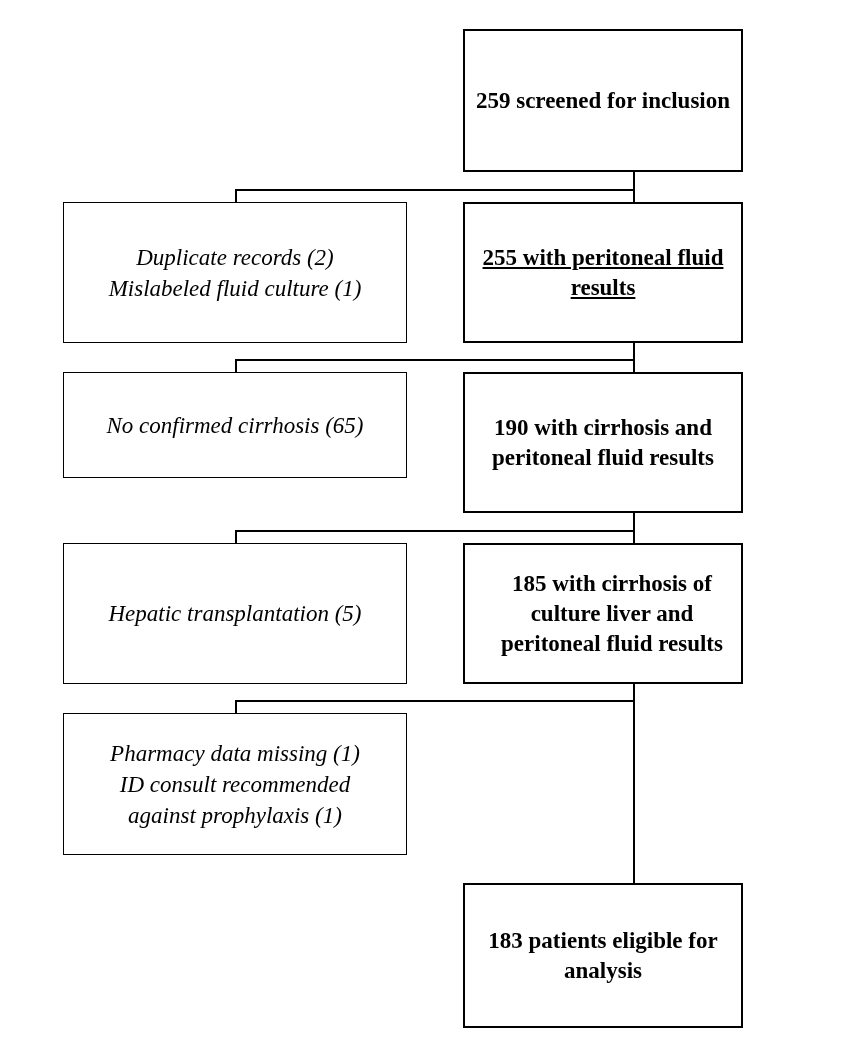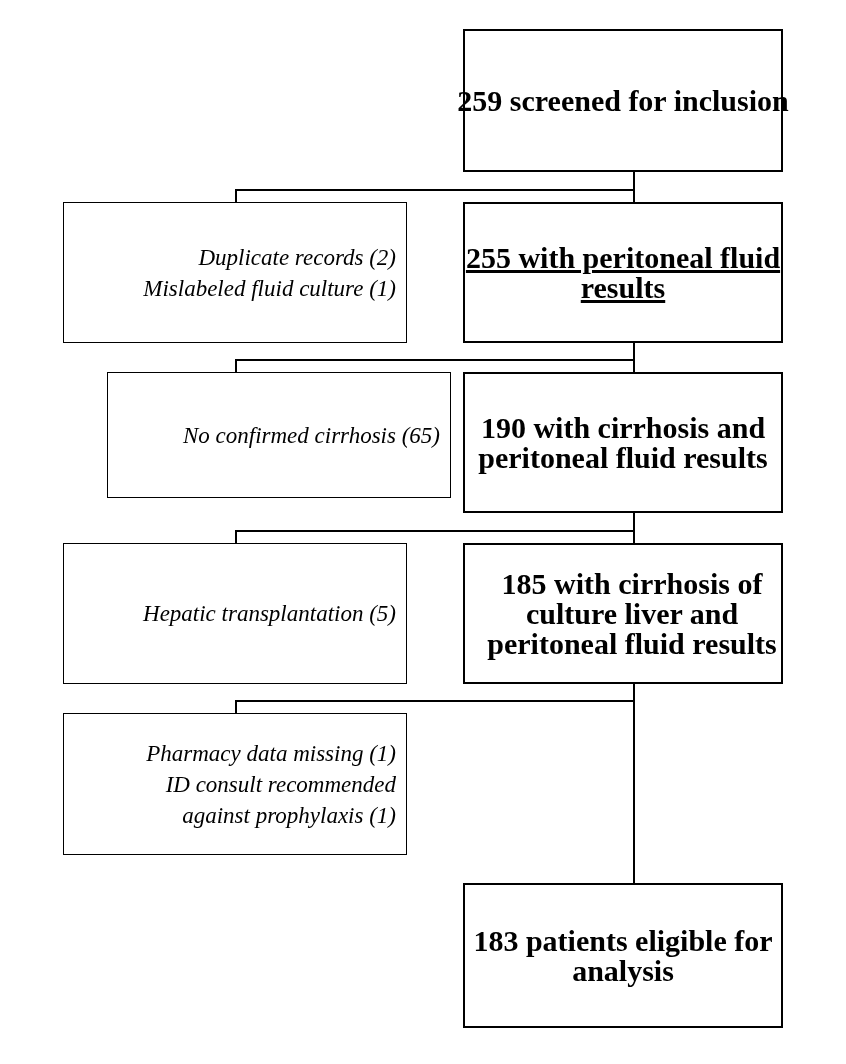--- a/index.html
+++ b/index.html
@@ -22,34 +22,33 @@
     background: #ffffff;
     display: flex;
     flex-direction: column;
     justify-content: center;
     align-items: center;
     text-align: center;
     padding: 0 10px;
   }
   .main-box {
     left: 463px;
-    width: 320px;
+    width: 280px;
     border: 2.5px solid #000000;
     font-weight: bold;
-    font-size: 30px;
+    font-size: 23px;
     line-height: 30px;
   }
   .side-box {
     left: 63px;
     width: 344px;
     border: 1.5px solid #000000;
     font-style: italic;
     font-size: 23px;
     line-height: 31px;
-    align-items: flex-end;
   }
   .connector {
     position: absolute;
     background: #000000;
   }
   .vline { width: 2px; }
   .hline { height: 2px; }
   .textline { white-space: nowrap; }
 </style>
 </head>
@@ -80,21 +79,21 @@
   <div class="box main-box" style="top:883px; height:145px;">
     <div class="textline">183 patients eligible for</div>
     <div class="textline">analysis</div>
   </div>
 
   <div class="box side-box" style="top:202px; height:141px;">
     <div class="textline">Duplicate records (2)</div>
     <div class="textline">Mislabeled fluid culture (1)</div>
   </div>
 
-  <div class="box side-box" style="top:372px; height:126px;margin-left:44px;">
+  <div class="box side-box" style="top:372px; height:106px;">
     <div class="textline">No confirmed cirrhosis (65)</div>
   </div>
 
   <div class="box side-box" style="top:543px; height:141px;">
     <div class="textline">Hepatic transplantation (5)</div>
   </div>
 
   <div class="box side-box" style="top:713px; height:142px;">
     <div class="textline">Pharmacy data missing (1)</div>
     <div class="textline">ID consult recommended</div>

